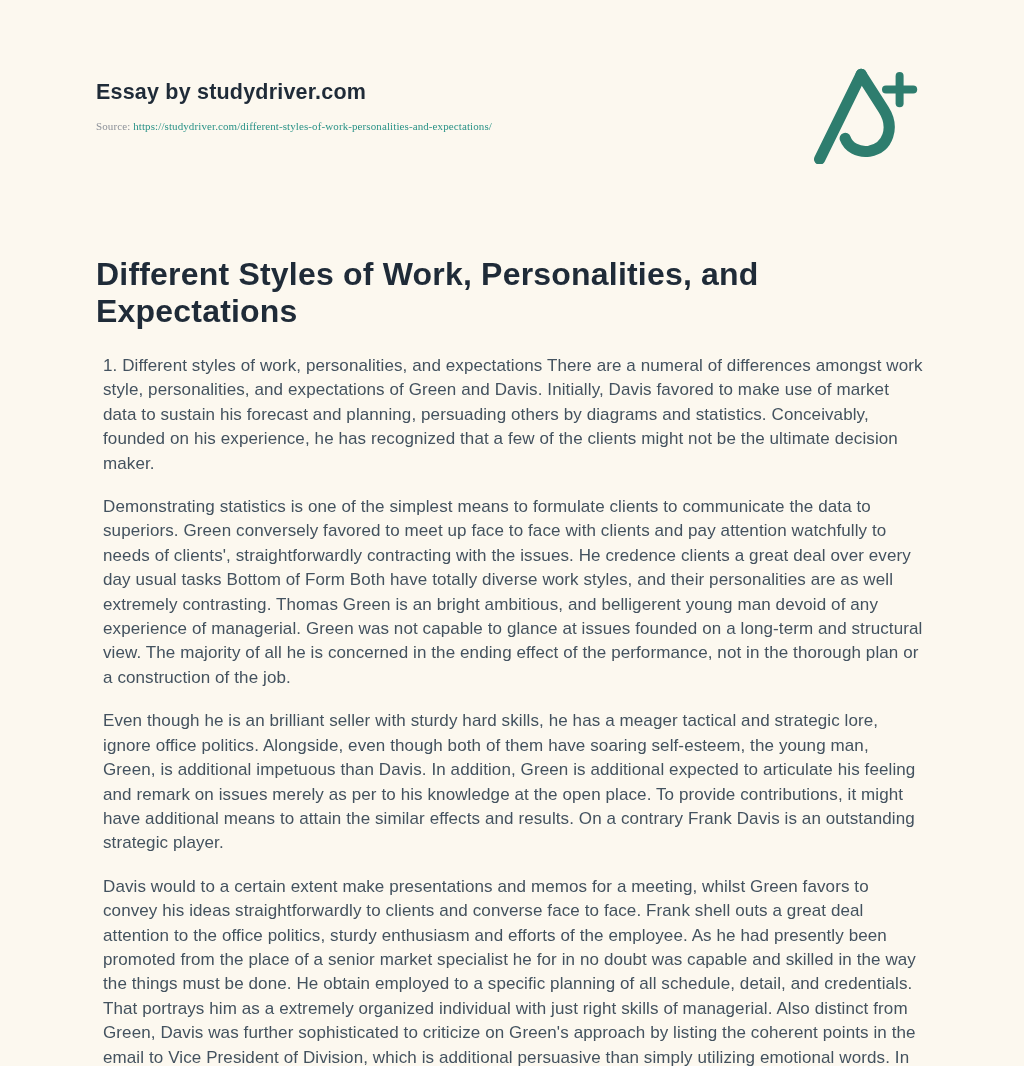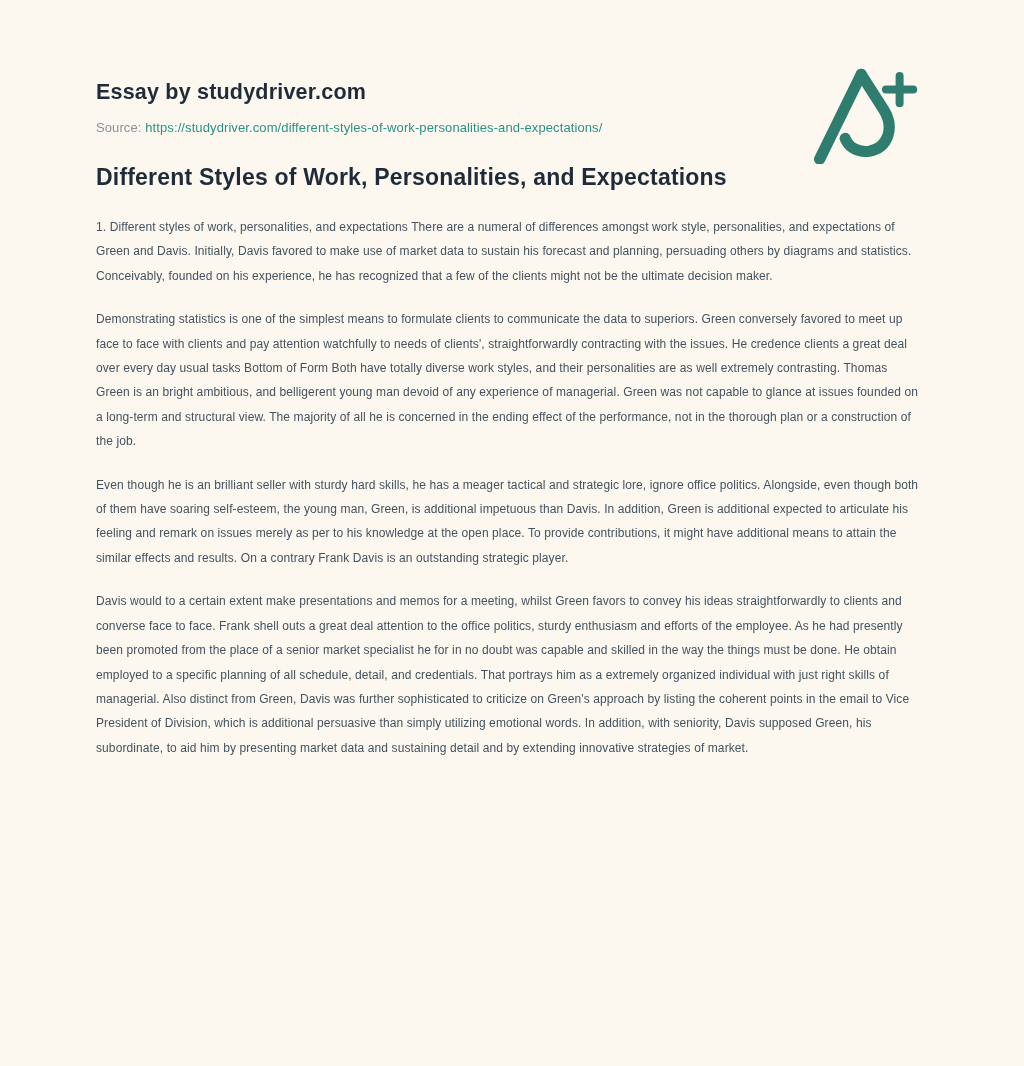--- a/index.html
+++ b/index.html
@@ -17,43 +17,46 @@
   }
   .byline {
     font-size: 21.5px;
     font-weight: 700;
     letter-spacing: 0.2px;
     color: var(--heading, #1F2B38);
     margin-top: 12px;
   }
   .source {
     margin-top: 15px;
-    font-size: 13px;
+    font-size: 11px;
     letter-spacing: 0.1px;
+    font-family: Liberation Serif, serif;
   }
   .source-label { color: var(--muted, #8C9199); }
   .source a {
     color: var(--accent, #2A9287);
     text-decoration: none;
   }
   .logo { color: var(--logo, #2E7D6E); margin-right: 2px; }
   .logo svg { display: block; }
   .title {
-    font-size: 23px;
+    margin-top: 92px;
+    font-size: 32px;
     font-weight: 700;
     letter-spacing: 0.2px;
     color: var(--heading, #1F2B38);
   }
   .paragraphs { margin-top: 24px; }
   .paragraphs p {
-    font-size: 12px;
+    font-size: 17px;
     line-height: 24.4px;
     letter-spacing: 0.1px;
     color: var(--body-text, #43525F);
     margin-bottom: 19px;
+    margin-left: 7px;
   }
 </style>
 </head>
 <body>
 
 <div class="page">
 
   <div class="header">
     <div class="header-text">
       <h2 class="byline">Essay by studydriver.com</h2>

